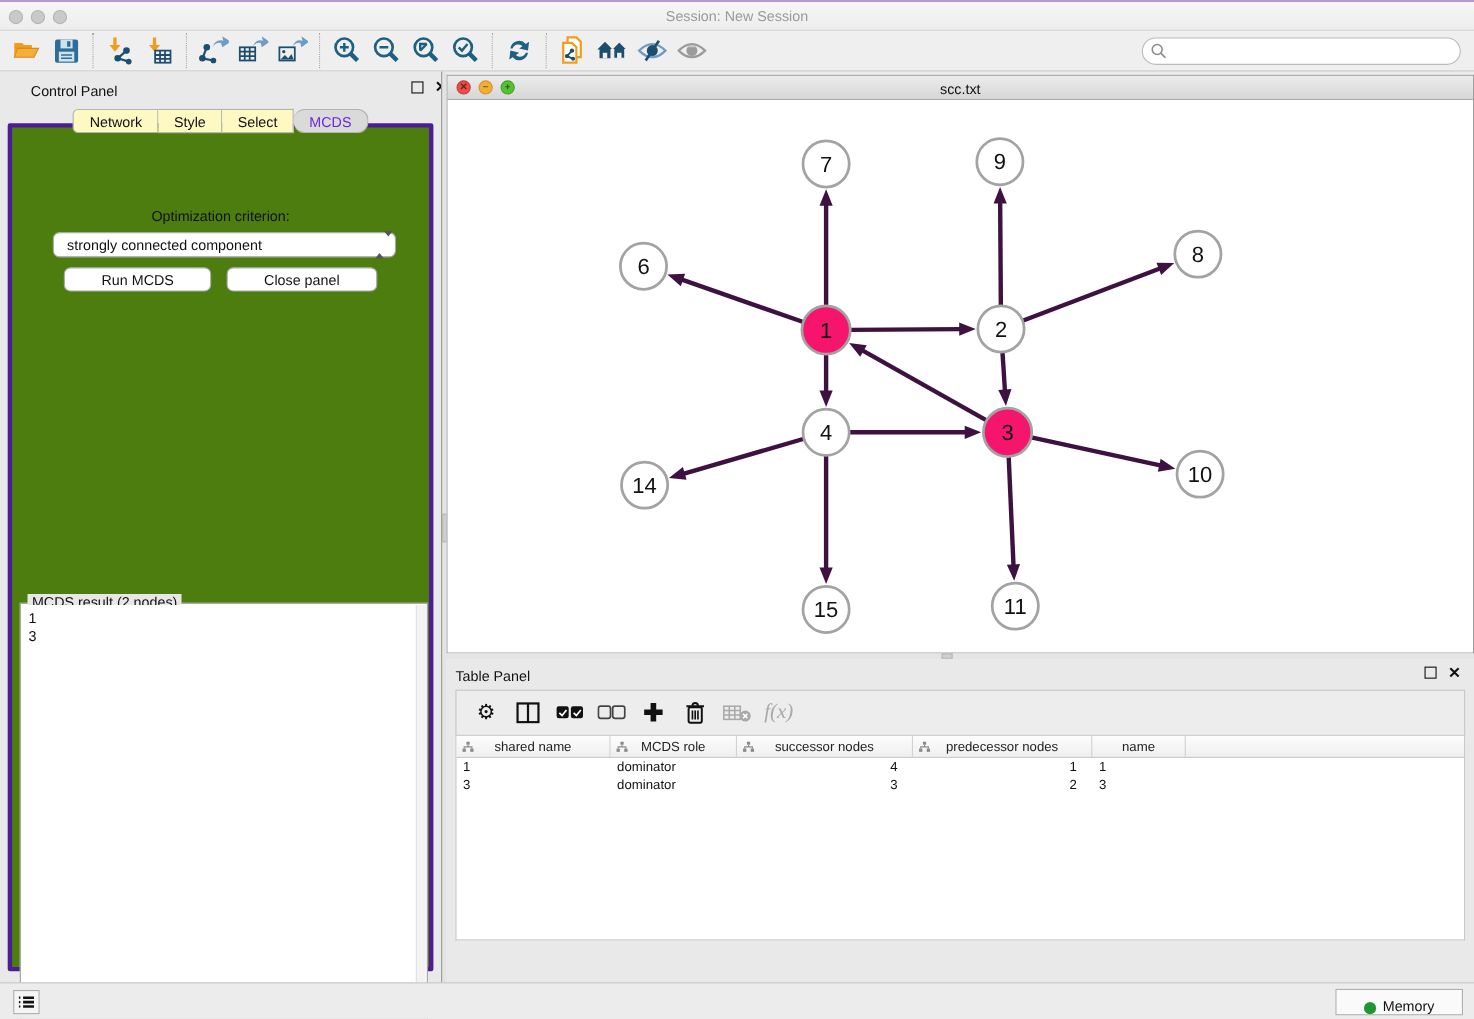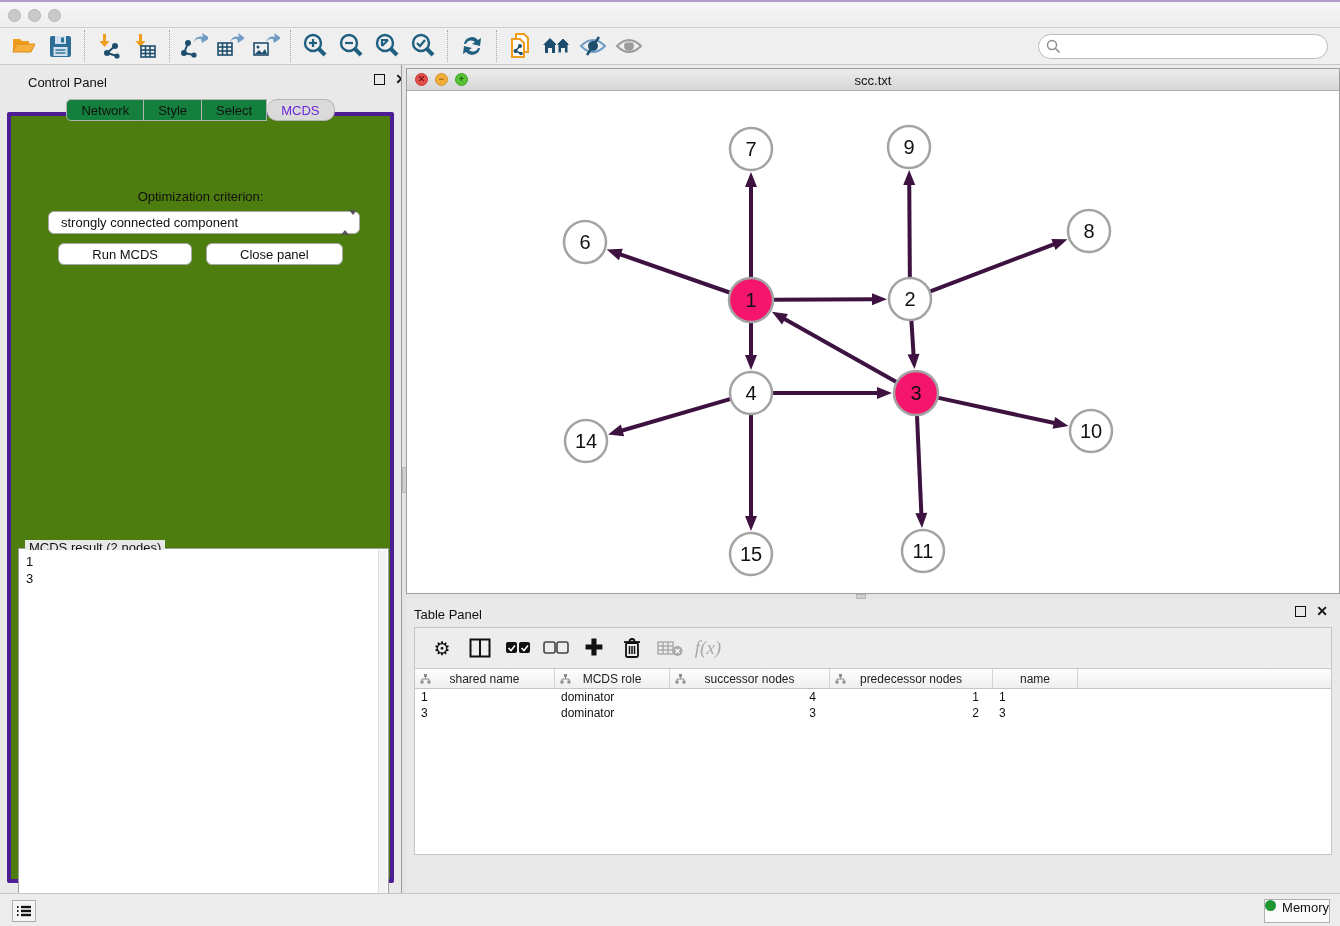--- a/index.html
+++ b/index.html
@@ -31,21 +31,21 @@
 
   
   .control-panel { position:absolute; left:0; top:0; width:401px; height:100%; background:#E9E9E9; }
   .panel-head { position:absolute; left:16px; top:8px; width:100%; height:20px; }
   .panel-title { position:absolute; left:12px; top:2px; font-size:13px; color:#111; }
   .panel-icons { position:absolute; right:10px; top:1px; display:flex; gap:10px; align-items:center; }
   .float-box { width:11px; height:11px; border:1.5px solid #111; background:transparent; }
   .close-x { font-size:14px; font-weight:bold; color:#111; line-height:11px; }
 
   .seg-tabs { display:flex; justify-content:center; position:relative; z-index:2; }
-  .seg { height:22px; padding:0 14px; background:#15803d; border:1px solid #B3B3B3; border-left:none;
+  .seg { height:22px; padding:0 14px; background:#fef9c3; border:1px solid #B3B3B3; border-left:none;
     font-size:13px; color:#111; display:flex; align-items:center; cursor:default; }
   .seg:first-child { border-left:1px solid #B3B3B3; border-radius:5px 0 0 5px; }
   .seg:last-child { border-radius:0 5px 5px 0; }
   .seg.selected { background:#DADADA; color:#6d28d9;border-radius:10px; }
 
   .cp-tabs { position:absolute; left:0; top:34px; width:100%; }
   .cp-body { position:absolute; left:7px; top:47px; width:387px; height:771px;
     background:#4d7c0f; border:4px solid #4c1d95; border-radius:2px; }
   .opt-label { position:absolute; left:0; width:100%; top:73px; text-align:center; font-size:13px; color:#111; }
   .select-box { position:absolute; left:37px; top:95px; width:312px; height:23px; background:#FFF;
@@ -111,35 +111,36 @@
   .trow { display:flex; height:16px; }
   .td { font-size:12px; color:#111; padding:1px 6px; overflow:hidden; white-space:nowrap; }
   .td.right { text-align:right; padding-right:14px; }
 
   .tp-tabs { position:absolute; left:0; top:262px; width:100%; display:flex; justify-content:center; }
 
   
   .statusbar { position:absolute; left:0; top:891px; width:100%; height:35px; background:#ECECEC; border-top:1px solid #C6C6C6; }
   .list-btn { position:absolute; left:12px; top:6px; width:24px; height:22px; background:#F5F5F5;
     border:1px solid #ADADAD; display:flex; align-items:center; justify-content:center; }
-  .memory-btn { position:absolute; right:10px; top:5px; height:24px; padding:0 0; background:#FAFAFA;
-    border:1px solid #B0B0B0; display:flex; align-items:flex-start; gap:6px; font-size:13px; color:#111; }
+  .memory-btn { position:absolute; right:10px; top:5px; height:24px; padding:0 25px; background:#FAFAFA;
+    border:1px solid #B0B0B0; display:flex; align-items:flex-end; gap:6px; font-size:13px; color:#111; }
   .mem-dot { width:11px; height:11px; border-radius:50%; background:#1F9632; }
 </style>
 </head>
 <body>
 
 <div class="window">
 
   <div class="titlebar">
     <div class="tl-dots">
       <div class="tl-dot"></div>
       <div class="tl-dot"></div>
       <div class="tl-dot"></div>
     </div>
+    <div class="title">Session: New Session</div>
   </div>
 
   <div class="toolbar">
     <div style="width:6px"></div>
     <div class="tb-btn">
       <svg width="26" height="24" viewBox="0 0 26 24">
         <path d="M2 5 h7 l2 2 h7 v3 H5 L2 18 Z" fill="#F09D1E"></path>
         <path d="M5 10 h19 l-4 8 H2 Z" fill="#F6AE3A" stroke="#D88C13"></path>
       </svg>
     </div>

